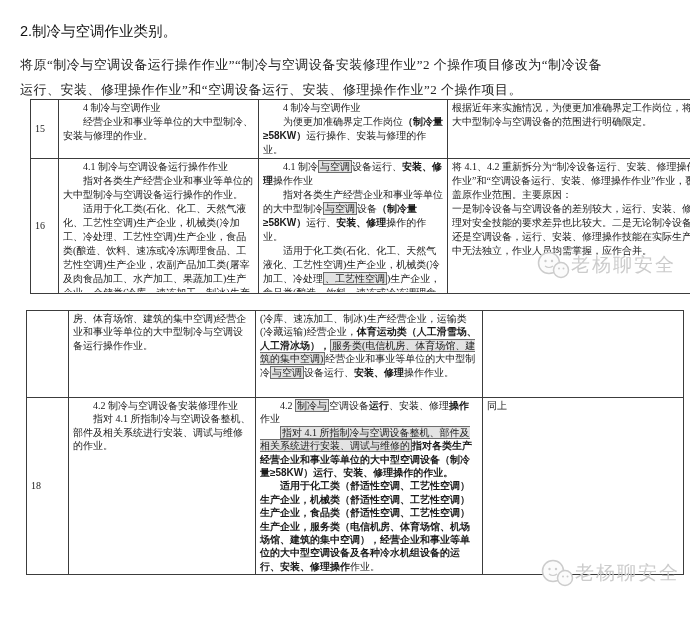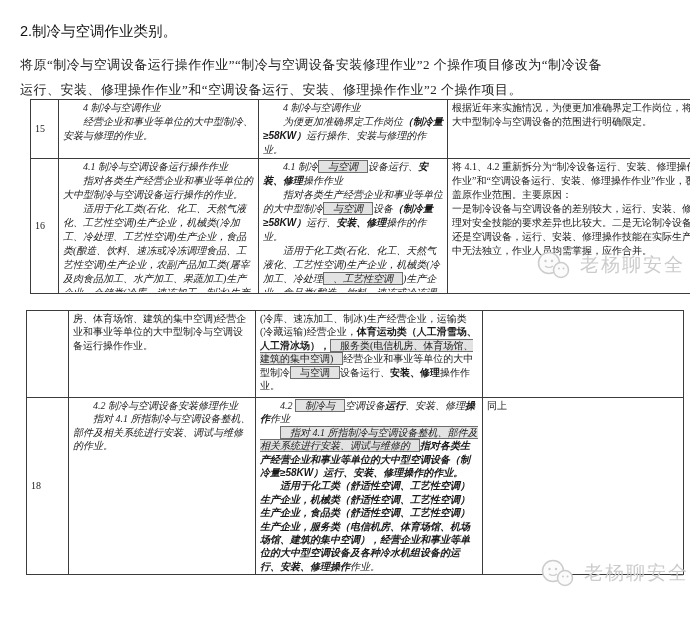--- a/index.html
+++ b/index.html
@@ -25,28 +25,28 @@
   #table1{left:30px;top:99px;width:672px;font-size:10px;line-height:14px;}
   #table1 col.c1{width:28px;} #table1 col.c2{width:200px;}
   #table1 col.c3{width:189px;} #table1 col.c4{width:255px;}
   #table2{left:26px;top:310px;width:657px;font-size:10px;line-height:13.4px;}
   #table2 col.c1{width:42px;} #table2 col.c2{width:187px;}
   #table2 col.c3{width:227px;} #table2 col.c4{width:201px;}
   #table2 th{height:20px;text-align:center;vertical-align:middle;
     font-family:"Liberation Sans","DejaVu Sans",sans-serif;font-weight:bold;font-size:10.5px;}
   .num{width:100%;vertical-align:middle;}
   p{margin:0;padding:0;}
-  p.ind{text-indent:2em;font-style:italic;}
+  p.ind{text-indent:2em;}
   .b{font-family:"Liberation Sans","DejaVu Sans",sans-serif;font-weight:bold;}
-  .box{border:1px solid #6e6e6e;background:#e3e3e3;padding:0 9px;}
+  .box{border:1px solid #6e6e6e;background:#e3e3e3;padding:0 1px;}
   .clip16{height:132px;overflow:hidden;}
   .rowA td{height:84px;}
   .row15 td{height:42px;}
   .watermark{
-    position:absolute;display:flex;align-items:center;gap:10px;
+    position:absolute;display:flex;align-items:center;gap:1px;
     color:#c9c9c9;pointer-events:none;
   }
   .watermark span{
     font-family:"Liberation Sans","DejaVu Sans",sans-serif;
     font-size:19px;letter-spacing:2px;color:#cccccc;
   }
   #wm1{left:536px;top:250px;}
   #wm2{left:540px;top:558px;}
 </style>
 </head>

